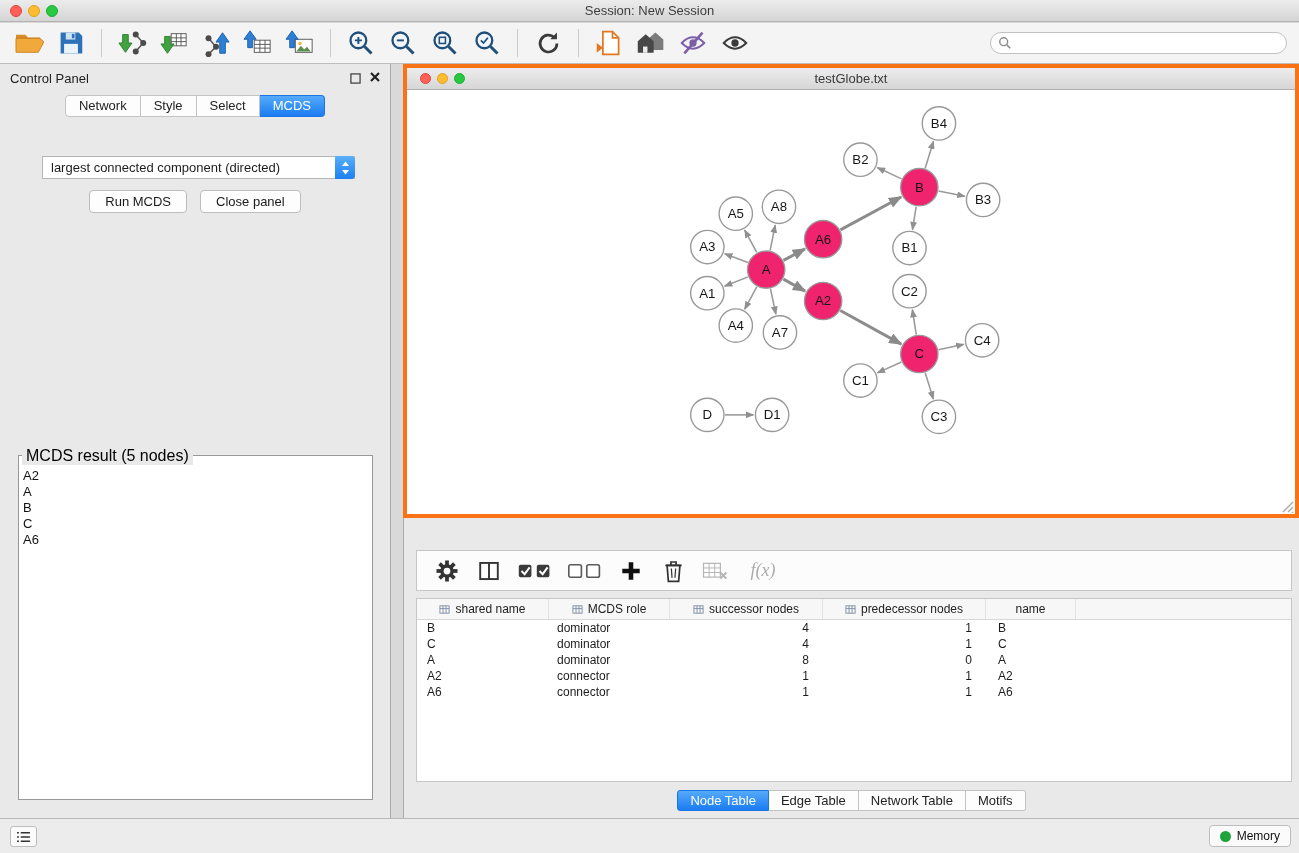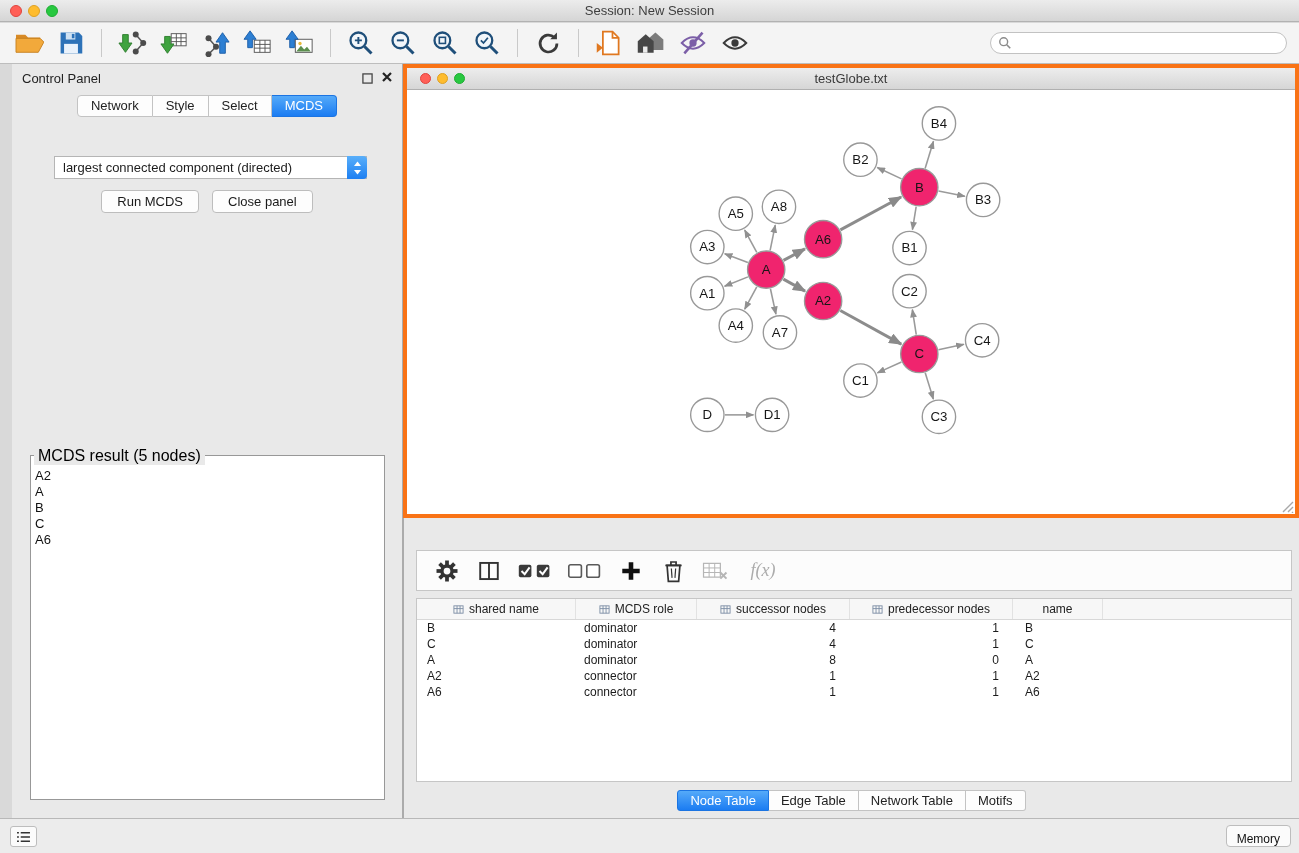--- a/index.html
+++ b/index.html
@@ -20,21 +20,21 @@
   .toolbar { position:absolute; top:23px; left:0; right:0; height:41px; background:#F4F4F4;
     border-bottom:1px solid #BDBDBD; display:flex; align-items:center; padding:0 8px; }
   .tbtn { width:36px; height:34px; display:flex; align-items:center; justify-content:center; margin:0 3px; border-radius:4px; }
   .tsep { width:1px; height:28px; background:#C9C9C9; margin:0 9px; }
   .search-wrap { margin-left:auto; margin-right:4px; position:relative; }
   .search-input { width:297px; height:22px; border-radius:12px; border:1px solid #C2C2C2; background:#fff;
     padding:0 8px 0 24px; font-size:12px; outline:none; }
   .search-glyph { position:absolute; left:8px; top:4px; }
 
   
-  .control-panel { position:absolute; top:64px; left:12px; width:391px; height:754px;
+  .control-panel { position:absolute; top:64px; left:0; width:391px; height:754px;
     background:#E9E9E9; border-right:1px solid #ABABAB; }
   .cp-header { position:relative; height:28px; }
   .cp-title { position:absolute; left:10px; top:7px; font-size:13px; color:#222; }
   .float-btn { position:absolute; top:8px; width:12px; height:12px; }
   .close-btn { position:absolute; top:7px; width:13px; height:13px; }
   .cp-tabs { position:absolute; top:31px; left:0; right:0; display:flex; justify-content:center; }
   .cp-tab { height:22px; line-height:20px; padding:0 13px; font-size:13px; background:#FDFDFD;
     border:1px solid #C3C3C3; border-left:none; color:#222; }
   .cp-tab:first-child { border-left:1px solid #C3C3C3; border-radius:4px 0 0 4px; }
   .cp-tab:last-child { border-radius:0 4px 4px 0; }
@@ -70,42 +70,42 @@
   .tp-header { position:relative; height:28px; }
   .tp-title { position:absolute; left:12px; top:7px; font-size:13px; color:#222; }
   .tp-toolbar { position:absolute; left:12px; right:7px; top:32px; height:41px; background:#FCFCFC;
     border:1px solid #C6C6C6; display:flex; align-items:center; padding-left:14px; gap:10px; }
   .tpbtn { width:32px; height:32px; display:flex; align-items:center; justify-content:center; }
   .fx-label { font-family:"Liberation Serif", serif; font-style:italic; font-size:18px; color:#ABABAB; }
   .tp-table { position:absolute; left:12px; right:7px; top:80px; bottom:36px; background:#fff;
     border:1px solid #C6C6C6; overflow:hidden; }
   .thead { display:flex; height:21px; background:#F7F7F7; border-bottom:1px solid #D8D8D8; font-size:12px; color:#222; }
   .th { display:flex; align-items:center; justify-content:center; gap:5px; border-right:1px solid #E2E2E2; height:100%; }
-  .c0 { width:159px; } .c1 { width:121px; } .c2 { width:153px; } .c3 { width:163px; } .c4 { width:90px; }
+  .c0 { width:132px; } .c1 { width:121px; } .c2 { width:153px; } .c3 { width:163px; } .c4 { width:90px; }
   .c-rest { flex:1; border-right:none; }
   .tbody { font-size:12px; }
   .tr { display:flex; height:16px; line-height:16px; }
   .td { white-space:nowrap; overflow:hidden; }
   .td.c0 { padding-left:10px; } .td.c1 { padding-left:8px; }
   .td.c2, .td.c3 { text-align:right; padding-right:14px; }
   .td.c4 { padding-left:12px; }
   .tp-tabs { position:absolute; bottom:7px; left:0; right:0; display:flex; justify-content:center; }
   .tp-tab { height:21px; line-height:19px; padding:0 12px; font-size:13px; background:#FDFDFD;
     border:1px solid #C3C3C3; border-left:none; color:#222; }
   .tp-tab:first-child { border-left:1px solid #C3C3C3; border-radius:3px 0 0 3px; }
   .tp-tab:last-child { border-radius:0 3px 3px 0; }
   .tp-tab.active { background:linear-gradient(#55AAF9,#1B7CF2); border-color:#1B74E2; color:#fff; }
 
   
   .statusbar { position:absolute; left:0; right:0; bottom:0; height:35px; background:#ECECEC;
     border-top:1px solid #B8B8B8; }
   .menu-btn { position:absolute; left:10px; top:7px; width:27px; height:21px; border:1px solid #BDBDBD;
     border-radius:3px; background:#FBFBFB; display:flex; align-items:center; justify-content:center; }
   .memory-btn { position:absolute; right:8px; top:6px; height:22px; border:1px solid #BDBDBD; border-radius:4px;
-    background:#FBFBFB; display:flex; align-items:center; gap:6px; padding:0 10px; font-size:12px; color:#111;flex-direction:column; }
+    background:#FBFBFB; display:flex; align-items:center; gap:6px; padding:0 10px; font-size:12px; color:#111; }
   .green-dot { width:11px; height:11px; border-radius:50%; background:#1FA33C; display:inline-block; }
 </style>
 </head>
 <body>
 
 <div class="titlebar">
   <span class="tl tl-red"></span>
   <span class="tl tl-yellow"></span>
   <span class="tl tl-green"></span>
   <div class="titlebar-title">Session: New Session</div>

